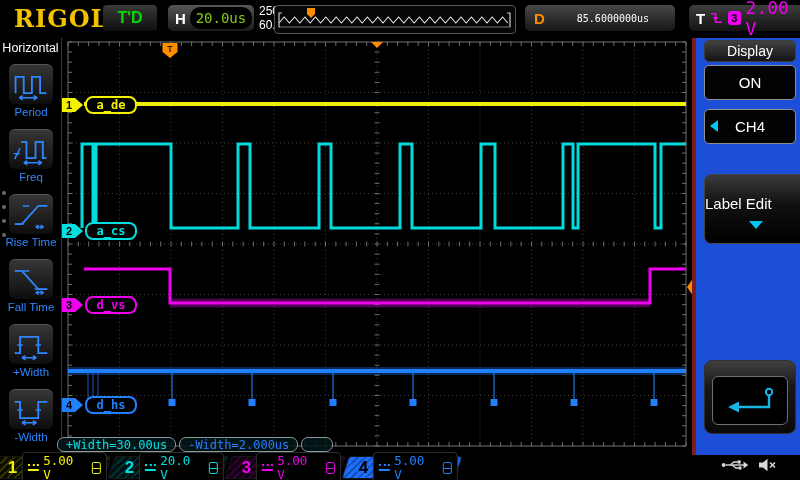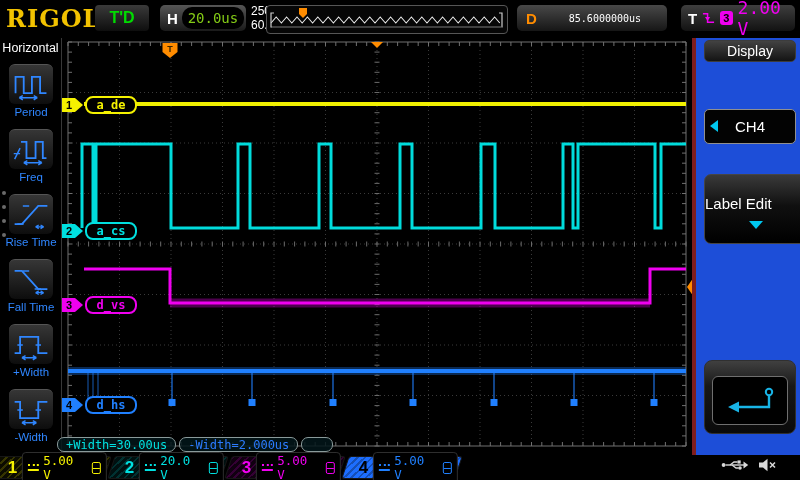--- a/index.html
+++ b/index.html
@@ -1,20 +1,20 @@
 <!DOCTYPE html>
 <html><head>
 <meta charset="utf-8">
 <style>
   html,body{margin:0;padding:0;background:#000;}
   body{width:800px;height:480px;position:relative;overflow:hidden;
        font-family:"Liberation Sans",sans-serif;-webkit-font-smoothing:none;}
   .abs{position:absolute;}
   
-  #topbar{position:absolute;left:0;top:0;width:724px;height:38px;background:#000;}
+  #topbar{position:absolute;left:8px;top:0;width:724px;height:38px;background:#000;}
   .logo{left:6px;top:4px;font-family:"DejaVu Serif",serif;font-weight:bold;font-size:24px;letter-spacing:1px;}
   .tdbox{left:95px;top:5px;width:54px;height:26px;background:linear-gradient(#3a3a3a,#0e0e0e);
          border-radius:4px;text-align:center;line-height:26px;font-weight:bold;font-size:16px;}
   .hbox{left:160px;top:5px;width:86px;height:26px;background:linear-gradient(#565656,#1a1a1a);
         border-radius:5px;display:flex;align-items:center;}
   .hbox .hl{color:#fff;font-weight:bold;font-size:15px;margin:0 4px 0 7px;}
   .hbox .pill{flex:1;height:22px;margin-right:2px;background:#000;border-radius:10px;color:#84cc16;
         font-family:"DejaVu Sans Mono",monospace;font-size:14px;text-align:center;line-height:22px;}
   .rate{left:251px;top:4px;color:#fff;font-size:12px;line-height:14px;}
   .preview{left:266px;top:5px;width:240px;height:27px;background:#060606;border:1px solid #565656;border-radius:4px;}
@@ -561,20 +561,23 @@
   <div class="mbox" style="color: rgb(0, 224, 224);">+Width=30.00us</div>
   <div class="mbox" style="color: rgb(43, 123, 255);">-Width=2.000us</div>
   <div class="mbox empty"></div>
 </div>
 
 <div class="tlm" style="background-color: rgb(255, 140, 0);">T</div>
 
 <div id="rsb">
   <div class="rg" style="top:2px">
     <div class="t">Display</div>
+    <div class="v">
+      <span>ON</span>
+    </div>
   </div>
   <div class="rg" style="top:68px">
     <div class="v">
       <span class="tri-left"></span>
       <span>CH4</span>
     </div>
   </div>
   <div class="lebtn">
     <span>Label Edit</span>
     <div class="tri-down"></div>

